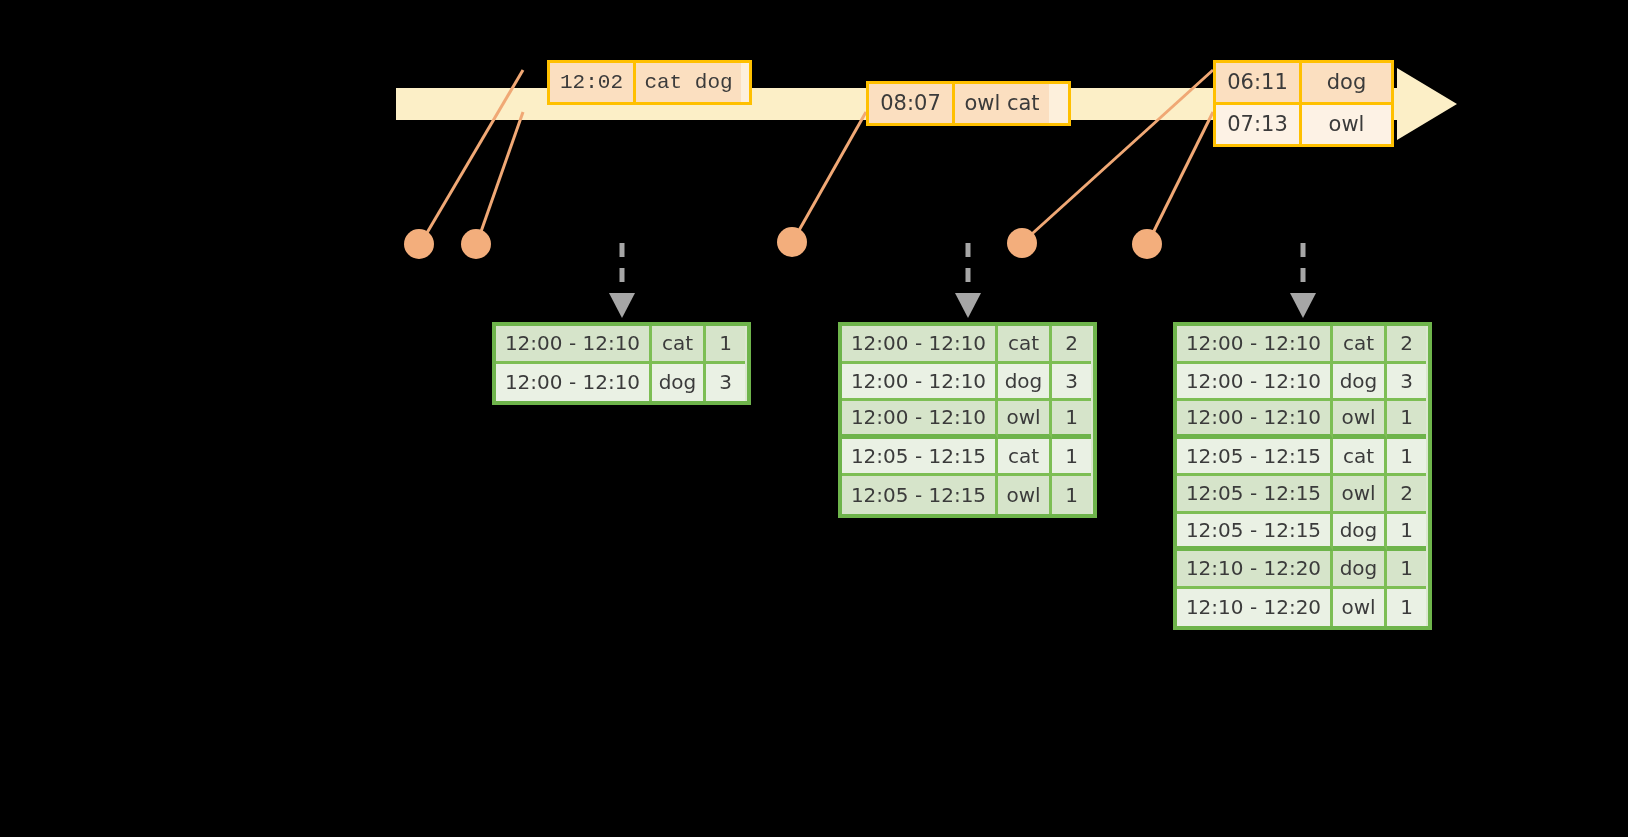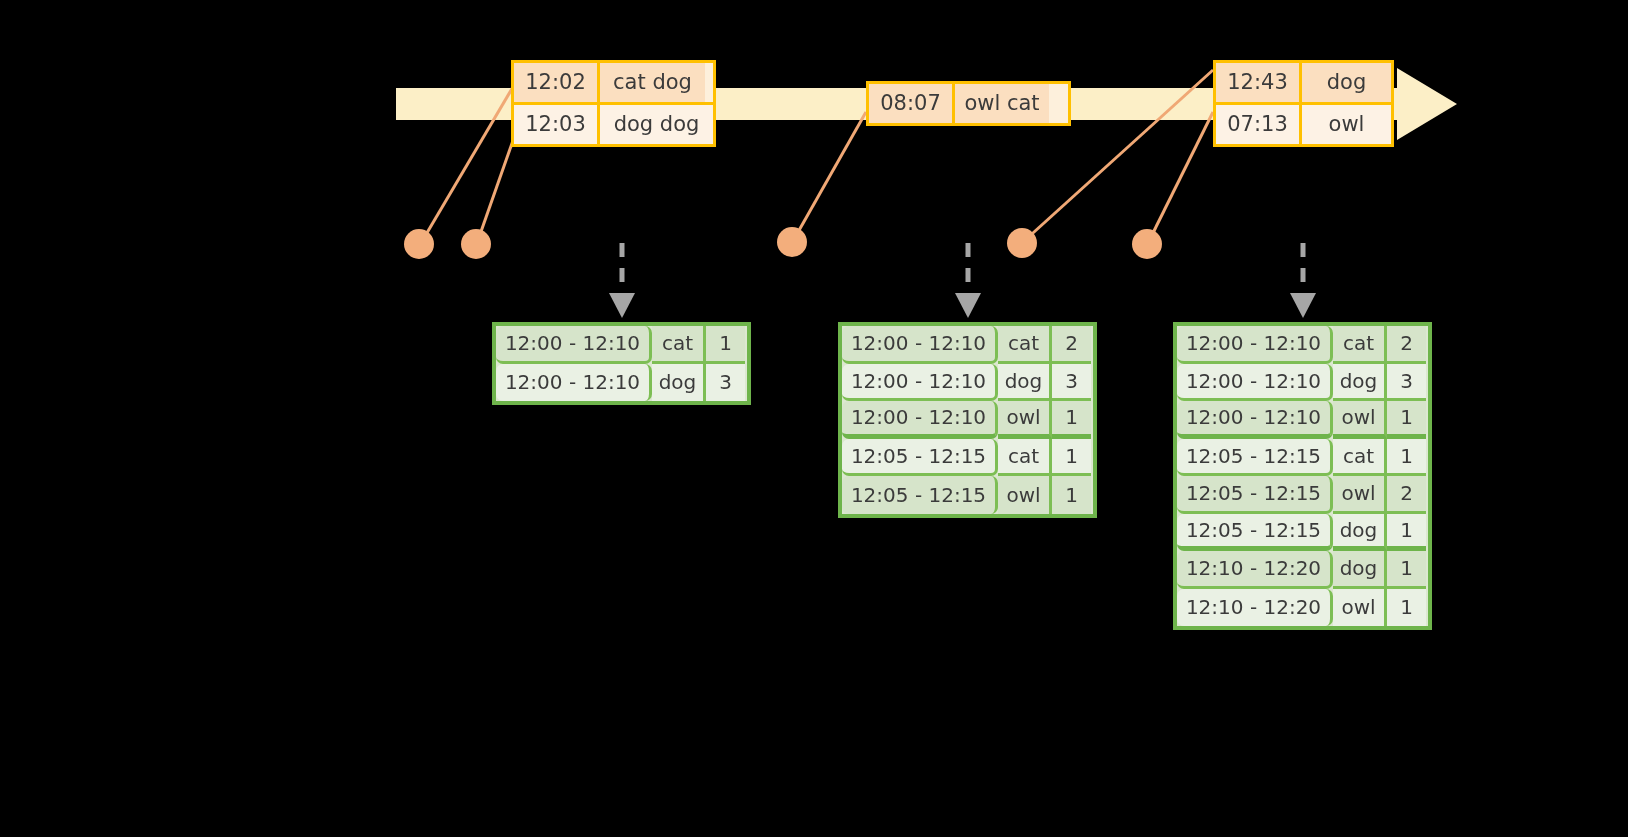--- a/index.html
+++ b/index.html
@@ -81,21 +81,21 @@
     align-items: center;
     justify-content: center;
     font-size: 20px;
     line-height: 1;
     white-space: nowrap;
     border-right: 3px solid #7DBE54;
     border-bottom: 3px solid #7DBE54;
   }
   .rt-row:last-child .rt-cell { border-bottom: none; }
   .rt-cell:last-child { border-right: none; }
-  .rt-cell.win { flex: 0 0 auto; border-radius: 7px; }
+  .rt-cell.win { flex: 0 0 auto; }
   .rt-cell.key { flex: 0 0 auto; }
   .rt-cell.cnt { flex: 0 0 auto; }
   .rt-shade-a .rt-cell { background: #D6E4CA; }
   .rt-shade-b .rt-cell { background: #EAF1E4; }
   .rt-groupend .rt-cell { border-bottom: 5px solid #6EB44B; }
 </style>
 </head>
 <body>
 
 <div id="stage">
@@ -131,41 +131,37 @@
         <line x1="968" y1="243" x2="968" y2="296" stroke-dasharray="14 11"></line>
         <path d="M 955 293 L 981 293 L 968 318 Z" stroke="none"></path>
       </g>
       <g>
         <line x1="1303" y1="243" x2="1303" y2="296" stroke-dasharray="14 11"></line>
         <path d="M 1290 293 L 1316 293 L 1303 318 Z" stroke="none"></path>
       </g>
     </g>
   </svg>
 
-  <div class="event-group" style="left:511px; top:60px; width:205px;">
+  <div class="event-group" style="left:547px; top:60px; width:205px;font-family:Liberation Mono, monospace;">
     <div class="event-row">
       <div class="event-cell time ev-shade-a">12:02</div>
       <div class="event-cell ev-shade-a" style="width:105px;">cat dog</div>
     </div>
-    <div class="event-row">
-      <div class="event-cell time ev-shade-b">12:03</div>
-      <div class="event-cell ev-shade-b" style="width:113px;">dog dog</div>
-    </div>
   </div>
 
   <div class="event-group" style="left:866px; top:81px; width:205px;">
     <div class="event-row">
       <div class="event-cell time ev-shade-a">08:07</div>
       <div class="event-cell ev-shade-a" style="width:94px;">owl cat</div>
     </div>
   </div>
 
   <div class="event-group" style="left:1213px; top:60px; width:181px;">
     <div class="event-row">
-      <div class="event-cell time ev-shade-a">12:43</div>
+      <div class="event-cell time ev-shade-a">06:11</div>
       <div class="event-cell ev-shade-a" style="width:89px;">dog</div>
     </div>
     <div class="event-row">
       <div class="event-cell time ev-shade-b">07:13</div>
       <div class="event-cell ev-shade-b" style="width:89px;">owl</div>
     </div>
   </div>
 
   <div class="result-table" id="result-table-1" style="left:492px; top:322px; width:259px;">
       <div class="rt-row rt-shade-a">

